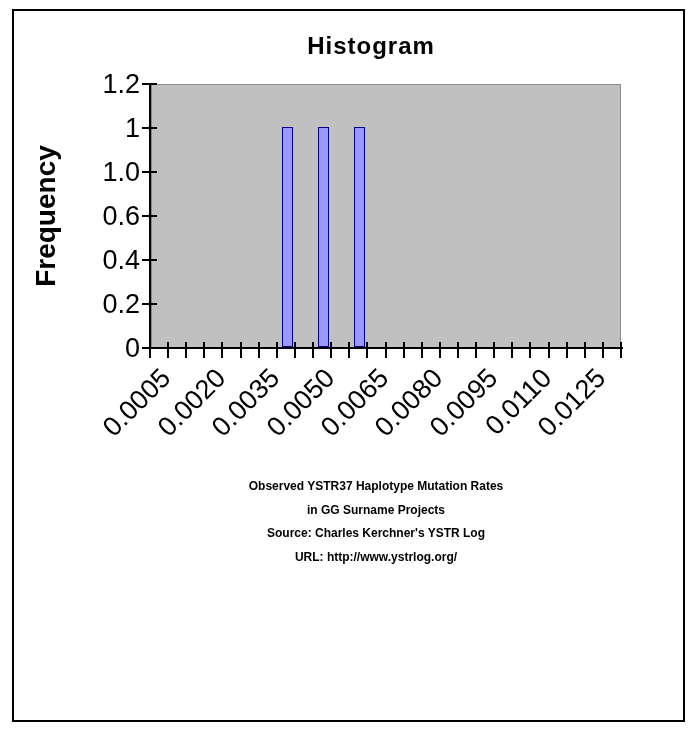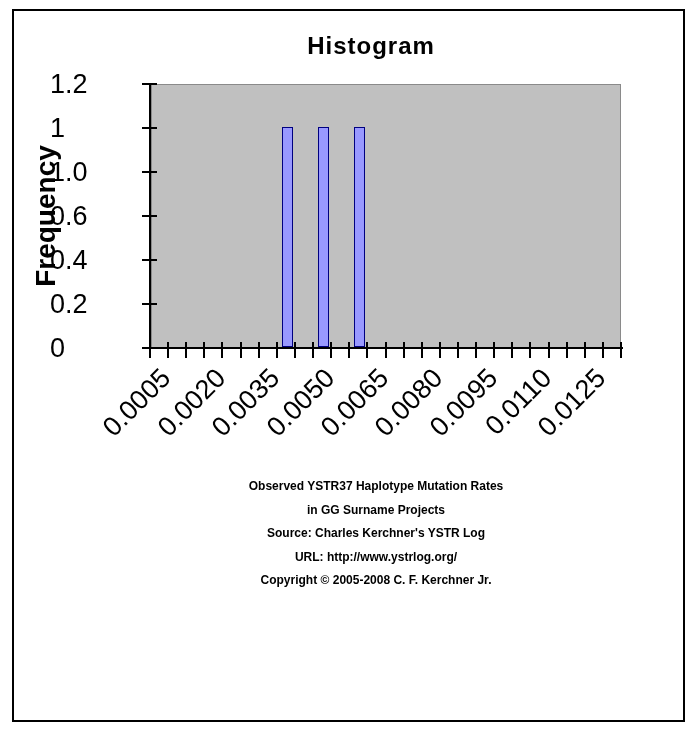--- a/index.html
+++ b/index.html
@@ -26,21 +26,21 @@
   }
   .bar{
     position:absolute;bottom:0;width:11px;box-sizing:border-box;
     background:#9999FF;border:1px solid #000080;
   }
   .axis-line-y{position:absolute;left:149px;top:84px;width:2px;height:266px;background:#000;}
   .axis-line-x{position:absolute;left:149px;top:347px;width:474px;height:2px;background:#000;}
   .y-tick{position:absolute;width:15px;height:2px;background:#000;left:142px;}
   .x-tick{position:absolute;width:2px;height:16px;background:#000;top:342px;}
   .y-tick-label{
-    position:absolute;left:50px;width:90px;
+    position:absolute;left:50px;width:90px;text-align:right;
     font-size:27px;line-height:32px;
   }
   .x-tick-label{
     position:absolute;top:364px;white-space:nowrap;
     transform:rotate(-45deg);transform-origin:100% 0%;
     font-size:27px;line-height:27px;
   }
   .caption{
     position:absolute;left:60px;top:475px;width:632px;text-align:center;
     font-size:12px;font-weight:bold;line-height:23.5px;
@@ -117,15 +117,14 @@
     </div>
 
   <div class="axis-line-y"></div>
   <div class="axis-line-x"></div>
 
   <div class="caption">
     <div>Observed YSTR37 Haplotype Mutation Rates</div>
     <div>in GG Surname Projects</div>
     <div>Source: Charles Kerchner's YSTR Log</div>
     <div>URL: http://www.ystrlog.org/</div>
-    <div>Copyright © 2005-2008 C. F. Kerchner Jr.</div>
   </div>
 </div>
 
 </body></html>

